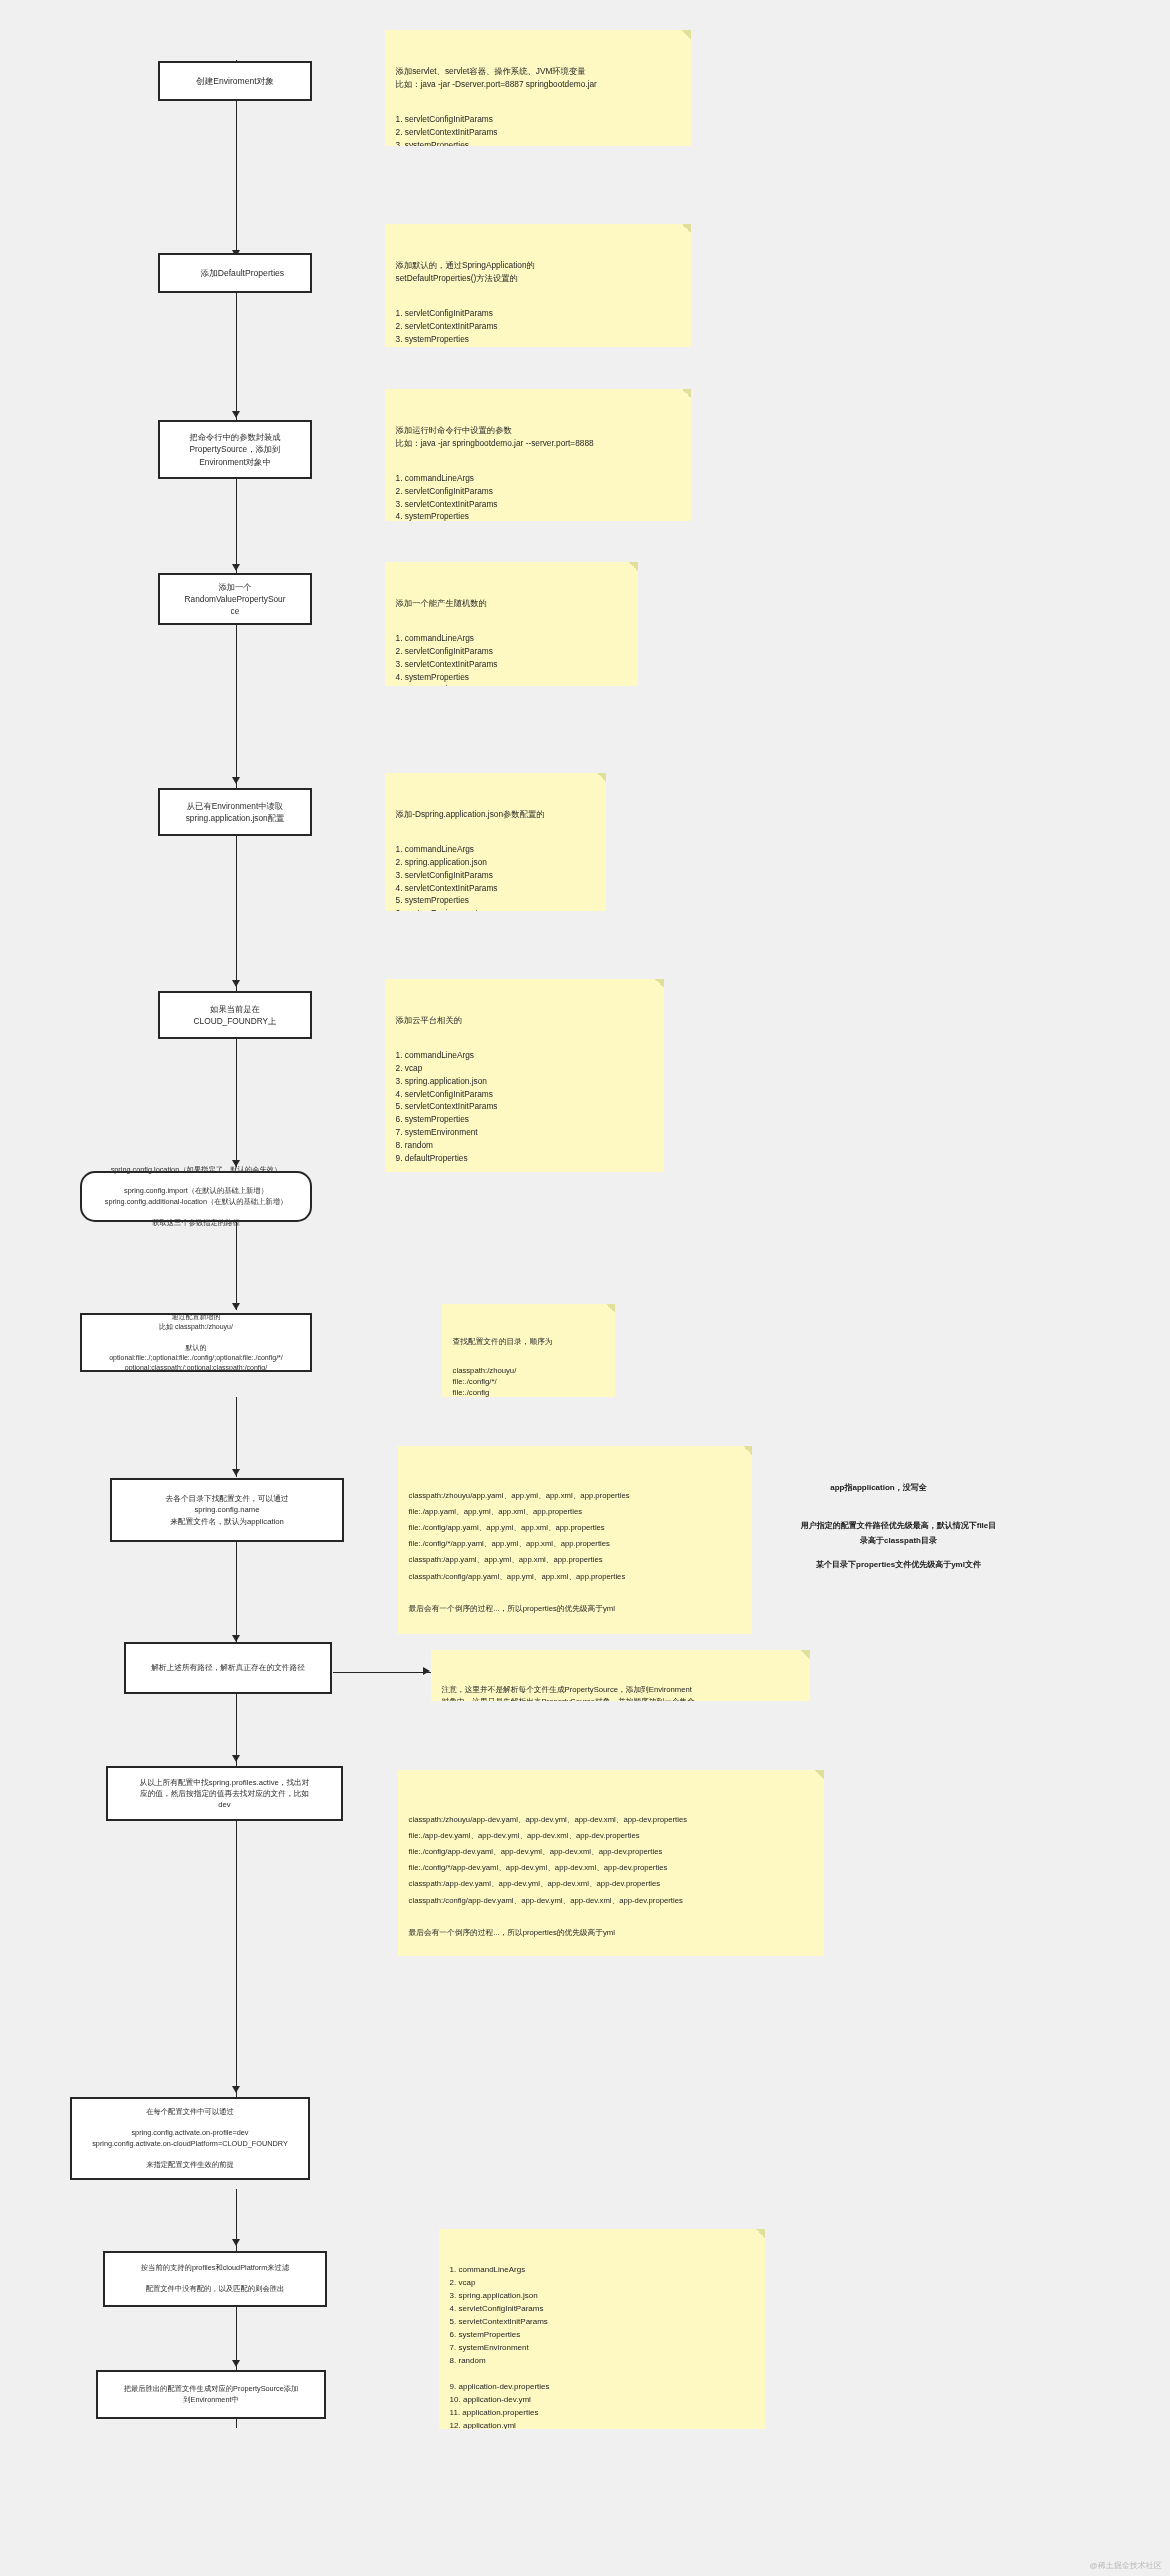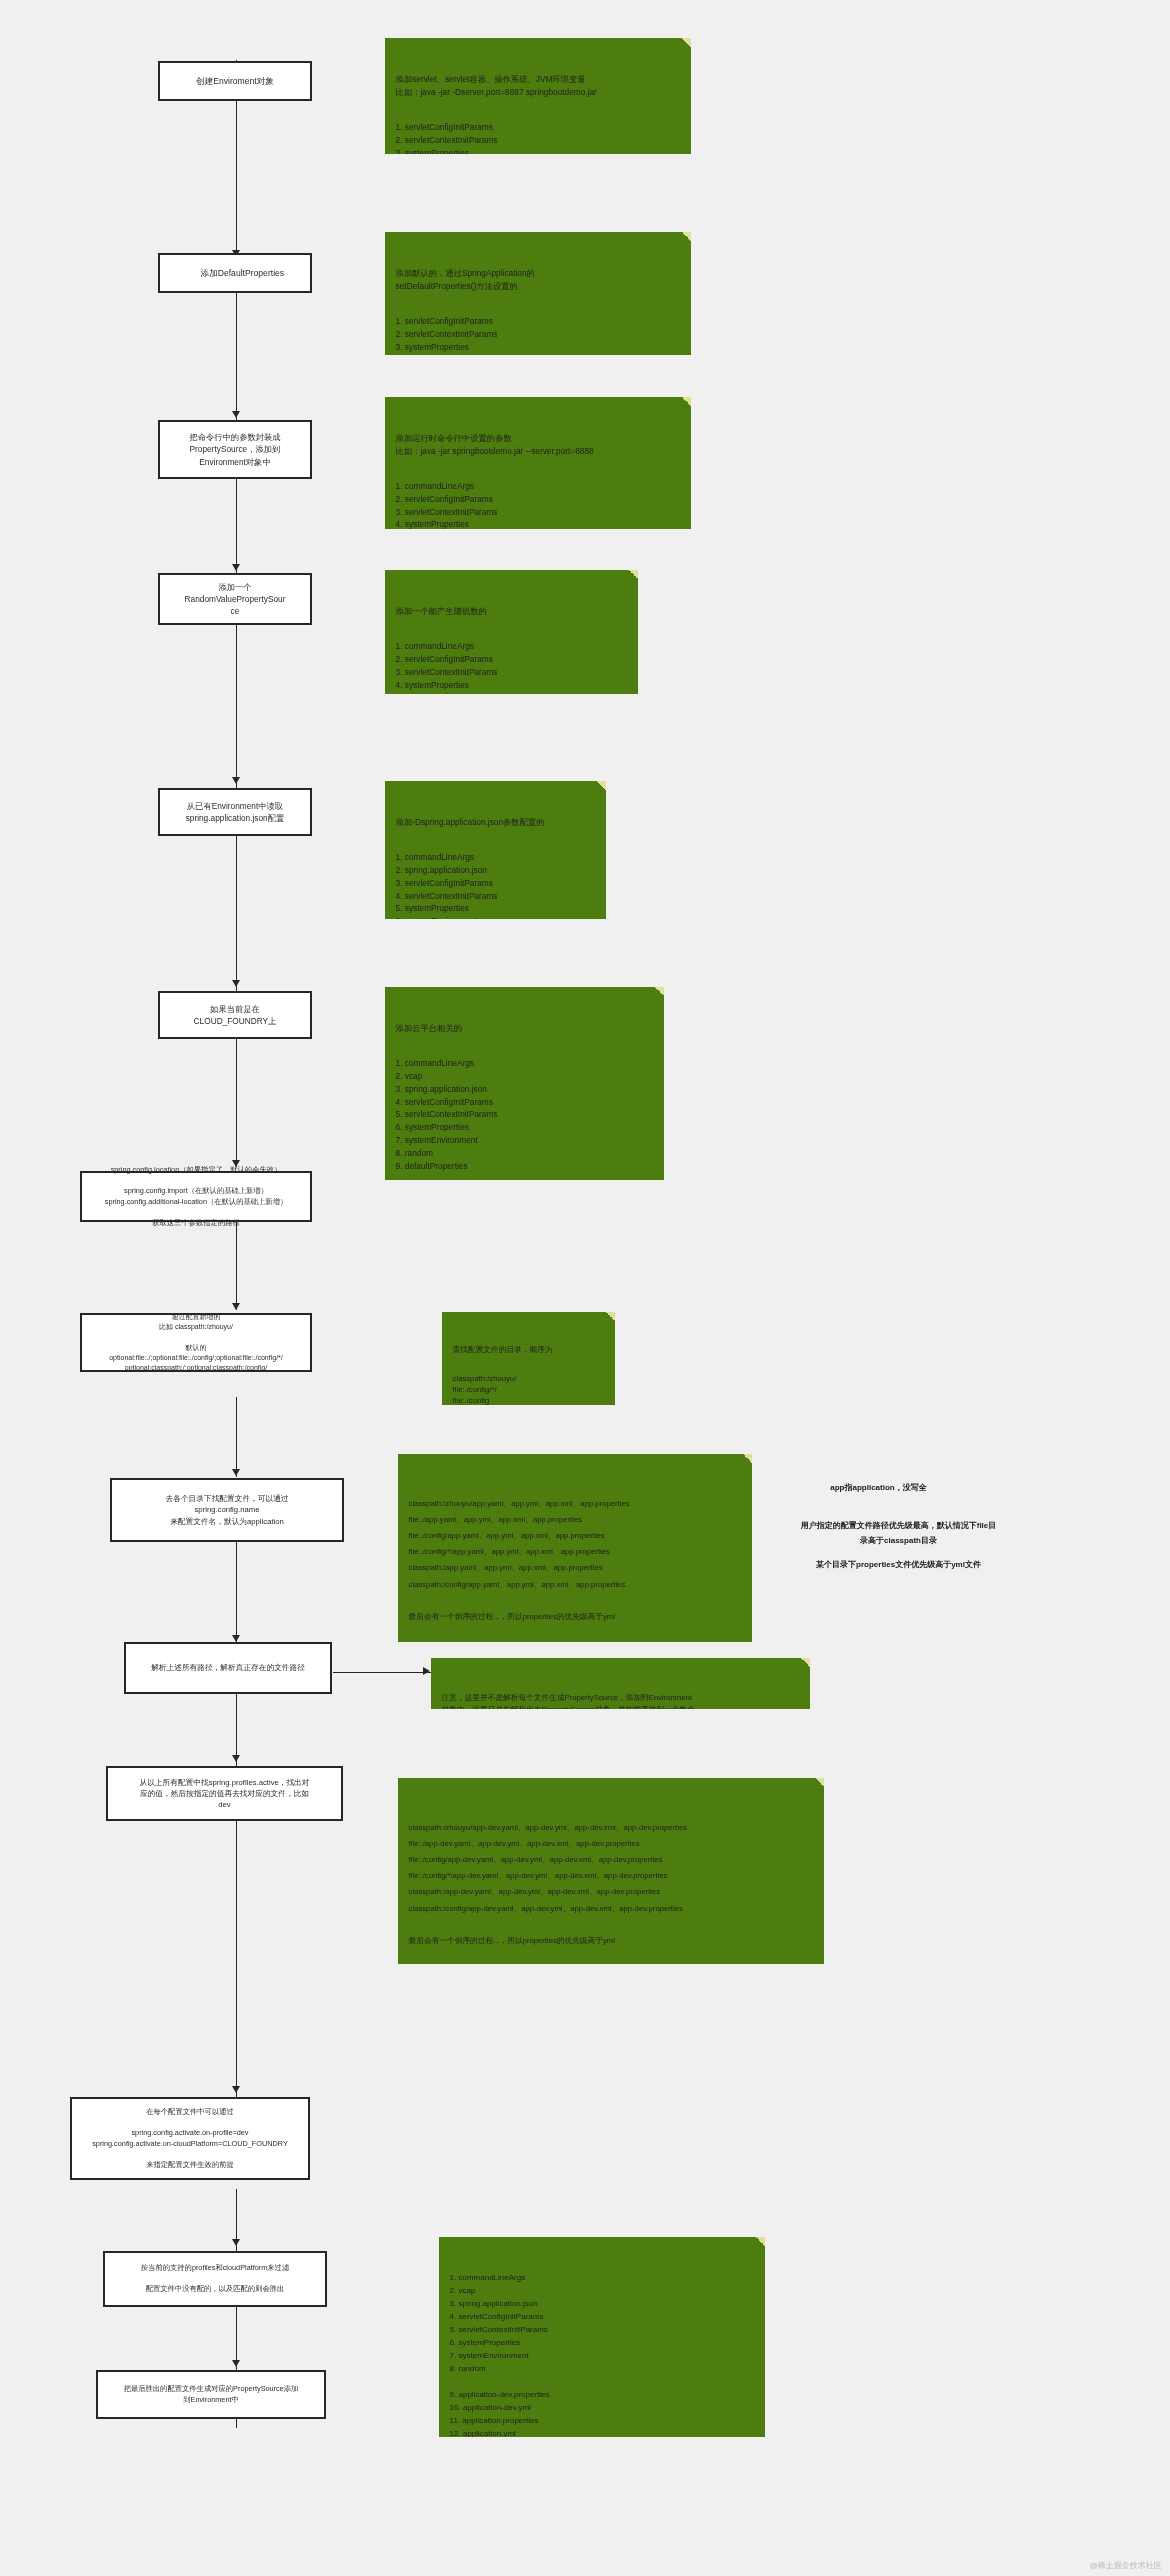--- a/index.html
+++ b/index.html
@@ -23,27 +23,26 @@
     justify-content:center;
     text-align:center;
     line-height:1.45;
     color:#2b2b2b;
     white-space:pre-line;
     padding:2.7px 5.3px;
   }
 
   .note {
     position:absolute;
-    background:#4d7c0f;
+    background:#fef9c3;
     color:#1f1f1f;
     white-space:pre-line;
     line-height:1.55;
     padding:9.3px 10.6px;
     overflow:hidden;
-    margin-top:8px;
   }
   .note .fold {
     position:absolute;
     top:0; right:0;
     width:9.3px; height:9.3px;
     background:linear-gradient(225deg,#e0e09a 0 50%, transparent 50%);
   }
 
   .plain {
     position:absolute;
@@ -136,21 +135,21 @@
   <div class="node" style="left:158px; top:573px; width:154px; height:52px; font-size:8.3px;">添加一个
 RandomValuePropertySour
 ce</div>
 
   <div class="node" style="left:158px; top:788px; width:154px; height:48px; font-size:8.3px;">从已有Environment中读取
 spring.application.json配置</div>
 
   <div class="node" style="left:158px; top:991px; width:154px; height:48px; font-size:8.3px;">如果当前是在
 CLOUD_FOUNDRY上</div>
 
-  <div class="node" style="left:80px; top:1171px; width:232px; height:51px; font-size:7.3px;">spring.config.location（如果指定了，默认的会失效）
+  <div class="node" style="left:80px; top:1171px; width:232px; height:51px; font-size:7.3px;border-radius:15px;">spring.config.location（如果指定了，默认的会失效）
 
 spring.config.import（在默认的基础上新增）
 spring.config.additional-location（在默认的基础上新增）
 
 获取这三个参数指定的路径</div>
 
   <div class="node" style="left:80px; top:1313px; width:232px; height:59px; font-size:7px;">通过配置新增的
 比如 classpath:/zhouyu/
 
 默认的

